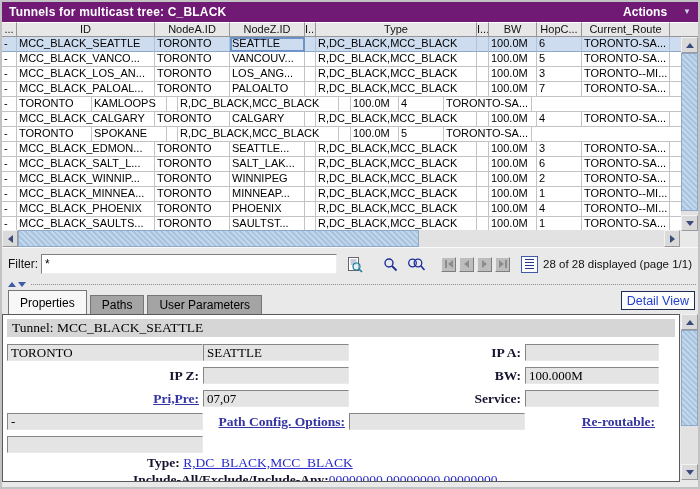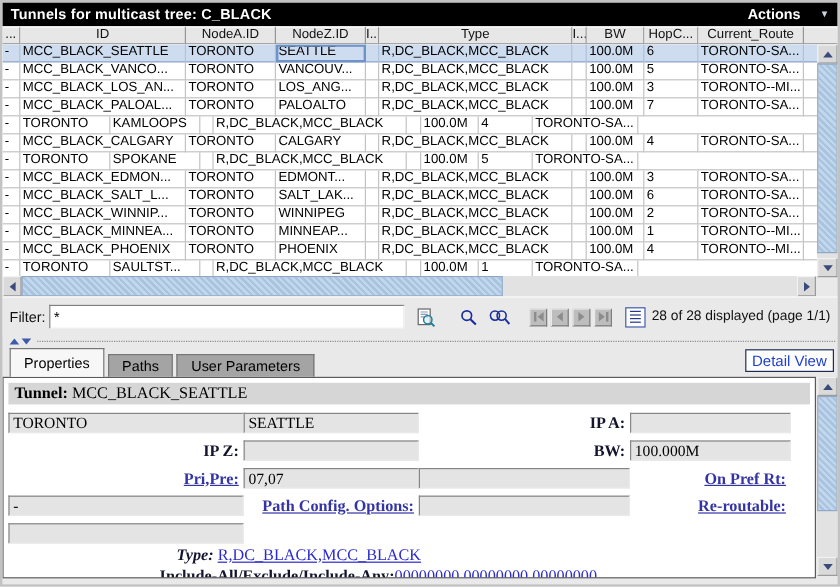--- a/index.html
+++ b/index.html
@@ -5,21 +5,21 @@
   html,body { margin:0; padding:0; background:#fff; }
   * { box-sizing:border-box; }
   .window {
     position:relative; width:700px; height:489px;
     background:#E9E9E9; border:2px solid #C2C2C2;
     font-family:"Liberation Sans", sans-serif; overflow:hidden;
   }
   
   .titlebar {
     position:absolute; left:0; top:0; width:696px; height:20px;
-    background:#000000; color:#FFFFFF; display:flex; align-items:center;
+    background:#701a75; color:#FFFFFF; display:flex; align-items:center;
     font-size:12px; font-weight:bold; padding:0 7px;
   }
   .titlebar .title { flex:1; letter-spacing:.2px; }
   .actions-menu { display:flex; align-items:center; gap:16px; cursor:default; }
   .actions-menu .arrow { font-size:8px; color:#CBD4E4; line-height:1; }
 
   
   .table-header { position:absolute; left:0; top:20px; width:696px; height:15px; display:flex; }
   .th {
     background:#E7E7E7; border-top:1px solid #FDFDFD; border-bottom:1px solid #969696;
@@ -126,38 +126,38 @@
   
   .props {
     position:absolute; left:0; top:312px; width:678px; height:168px;
     background:#FFFFFF; border:1px solid #5A5A5A; overflow:hidden;
     font-family:"Liberation Serif", serif;
   }
   .tunnel-strip {
     position:absolute; left:4px; top:4px; width:668px; height:18px;
     background:#D6D6D6; font-size:13.5px; line-height:18px; padding-left:5px; color:#000;
   }
-  .tunnel-strip b { font-weight:bold; }
+  .tunnel-strip b { font-weight:normal; }
   .pgrid {
     position:absolute; left:4px; top:26px; width:668px;
     display:grid; grid-template-columns:196px 146px 176px 134px; grid-auto-rows:23px;
     align-items:center;
   }
   .plabel {
     text-align:right; padding-right:4px; font-weight:bold; font-size:13.5px; color:#14142E;
     white-space:nowrap; overflow:hidden;
   }
   .plabel.link-label { color:#3434A4; text-decoration:underline; }
   .fieldbox {
     height:17px; background:#E4E4E4;
     border:1px solid #E9E9E9; border-top-color:#868686; border-left-color:#868686;
     font-size:13px; line-height:15px; padding-left:3px; overflow:hidden; white-space:nowrap; color:#000;
   }
   .type-row { position:absolute; left:4px; top:140px; padding-left:140px; font-size:13.5px; white-space:nowrap; }
-  .type-row .tlabel { font-weight:bold; color:#14142E;font-style:italic; }
+  .type-row .tlabel { font-weight:bold; color:#14142E; }
   .include-row { position:absolute; left:4px; top:157px; padding-left:126px; font-size:13.5px; white-space:nowrap; }
   .include-row .tlabel { font-weight:bold; color:#14142E; }
   .blue-link { color:#2A2ACC; text-decoration:underline; }
 </style>
 </head>
 <body>
 
 <div class="window">
 
   <div class="titlebar">
@@ -269,21 +269,21 @@
         <div class="td c6"></div>
         <div class="td c7">100.0M</div>
         <div class="td c8">5</div>
         <div class="td c9">TORONTO-SA...</div>
         <div class="td cf"></div>
       </div>
       <div class="tr">
         <div class="td c0">-</div>
         <div class="td c1">MCC_BLACK_EDMON...</div>
         <div class="td c2">TORONTO</div>
-        <div class="td c3">EDMONT...</div>
+        <div class="td c3">SEATTLE...</div>
         <div class="td c4"></div>
         <div class="td c5">R,DC_BLACK,MCC_BLACK</div>
         <div class="td c6"></div>
         <div class="td c7">100.0M</div>
         <div class="td c8">3</div>
         <div class="td c9">TORONTO-SA...</div>
         <div class="td cf"></div>
       </div>
       <div class="tr">
         <div class="td c0">-</div>
@@ -332,20 +332,21 @@
         <div class="td c4"></div>
         <div class="td c5">R,DC_BLACK,MCC_BLACK</div>
         <div class="td c6"></div>
         <div class="td c7">100.0M</div>
         <div class="td c8">4</div>
         <div class="td c9">TORONTO--MI...</div>
         <div class="td cf"></div>
       </div>
       <div class="tr">
         <div class="td c0">-</div>
+        <div class="td c1">MCC_BLACK_SAULTS...</div>
         <div class="td c2">TORONTO</div>
         <div class="td c3">SAULTST...</div>
         <div class="td c4"></div>
         <div class="td c5">R,DC_BLACK,MCC_BLACK</div>
         <div class="td c6"></div>
         <div class="td c7">100.0M</div>
         <div class="td c8">1</div>
         <div class="td c9">TORONTO-SA...</div>
         <div class="td cf"></div>
       </div>
@@ -454,22 +455,22 @@
         <div class="fieldbox">TORONTO</div>
         <div class="fieldbox">SEATTLE</div>
         <div class="plabel">IP A:</div>
         <div class="fieldbox"></div>
         <div class="plabel">IP Z:</div>
         <div class="fieldbox"></div>
         <div class="plabel">BW:</div>
         <div class="fieldbox">100.000M</div>
         <div class="plabel link-label">Pri,Pre:</div>
         <div class="fieldbox">07,07</div>
+        <div class="plabel">Service:</div>
         <div class="fieldbox"></div>
-        <div class="plabel link-label">On Pref Rt:</div>
         <div class="fieldbox">-</div>
         <div class="plabel link-label">Path Config. Options:</div>
         <div class="fieldbox"></div>
         <div class="plabel link-label">Re-routable:</div>
         <div class="fieldbox"></div>
       </div>
     <div class="type-row">
       <span class="tlabel">Type:</span>
       <span class="blue-link">R,DC_BLACK,MCC_BLACK</span>
     </div>

